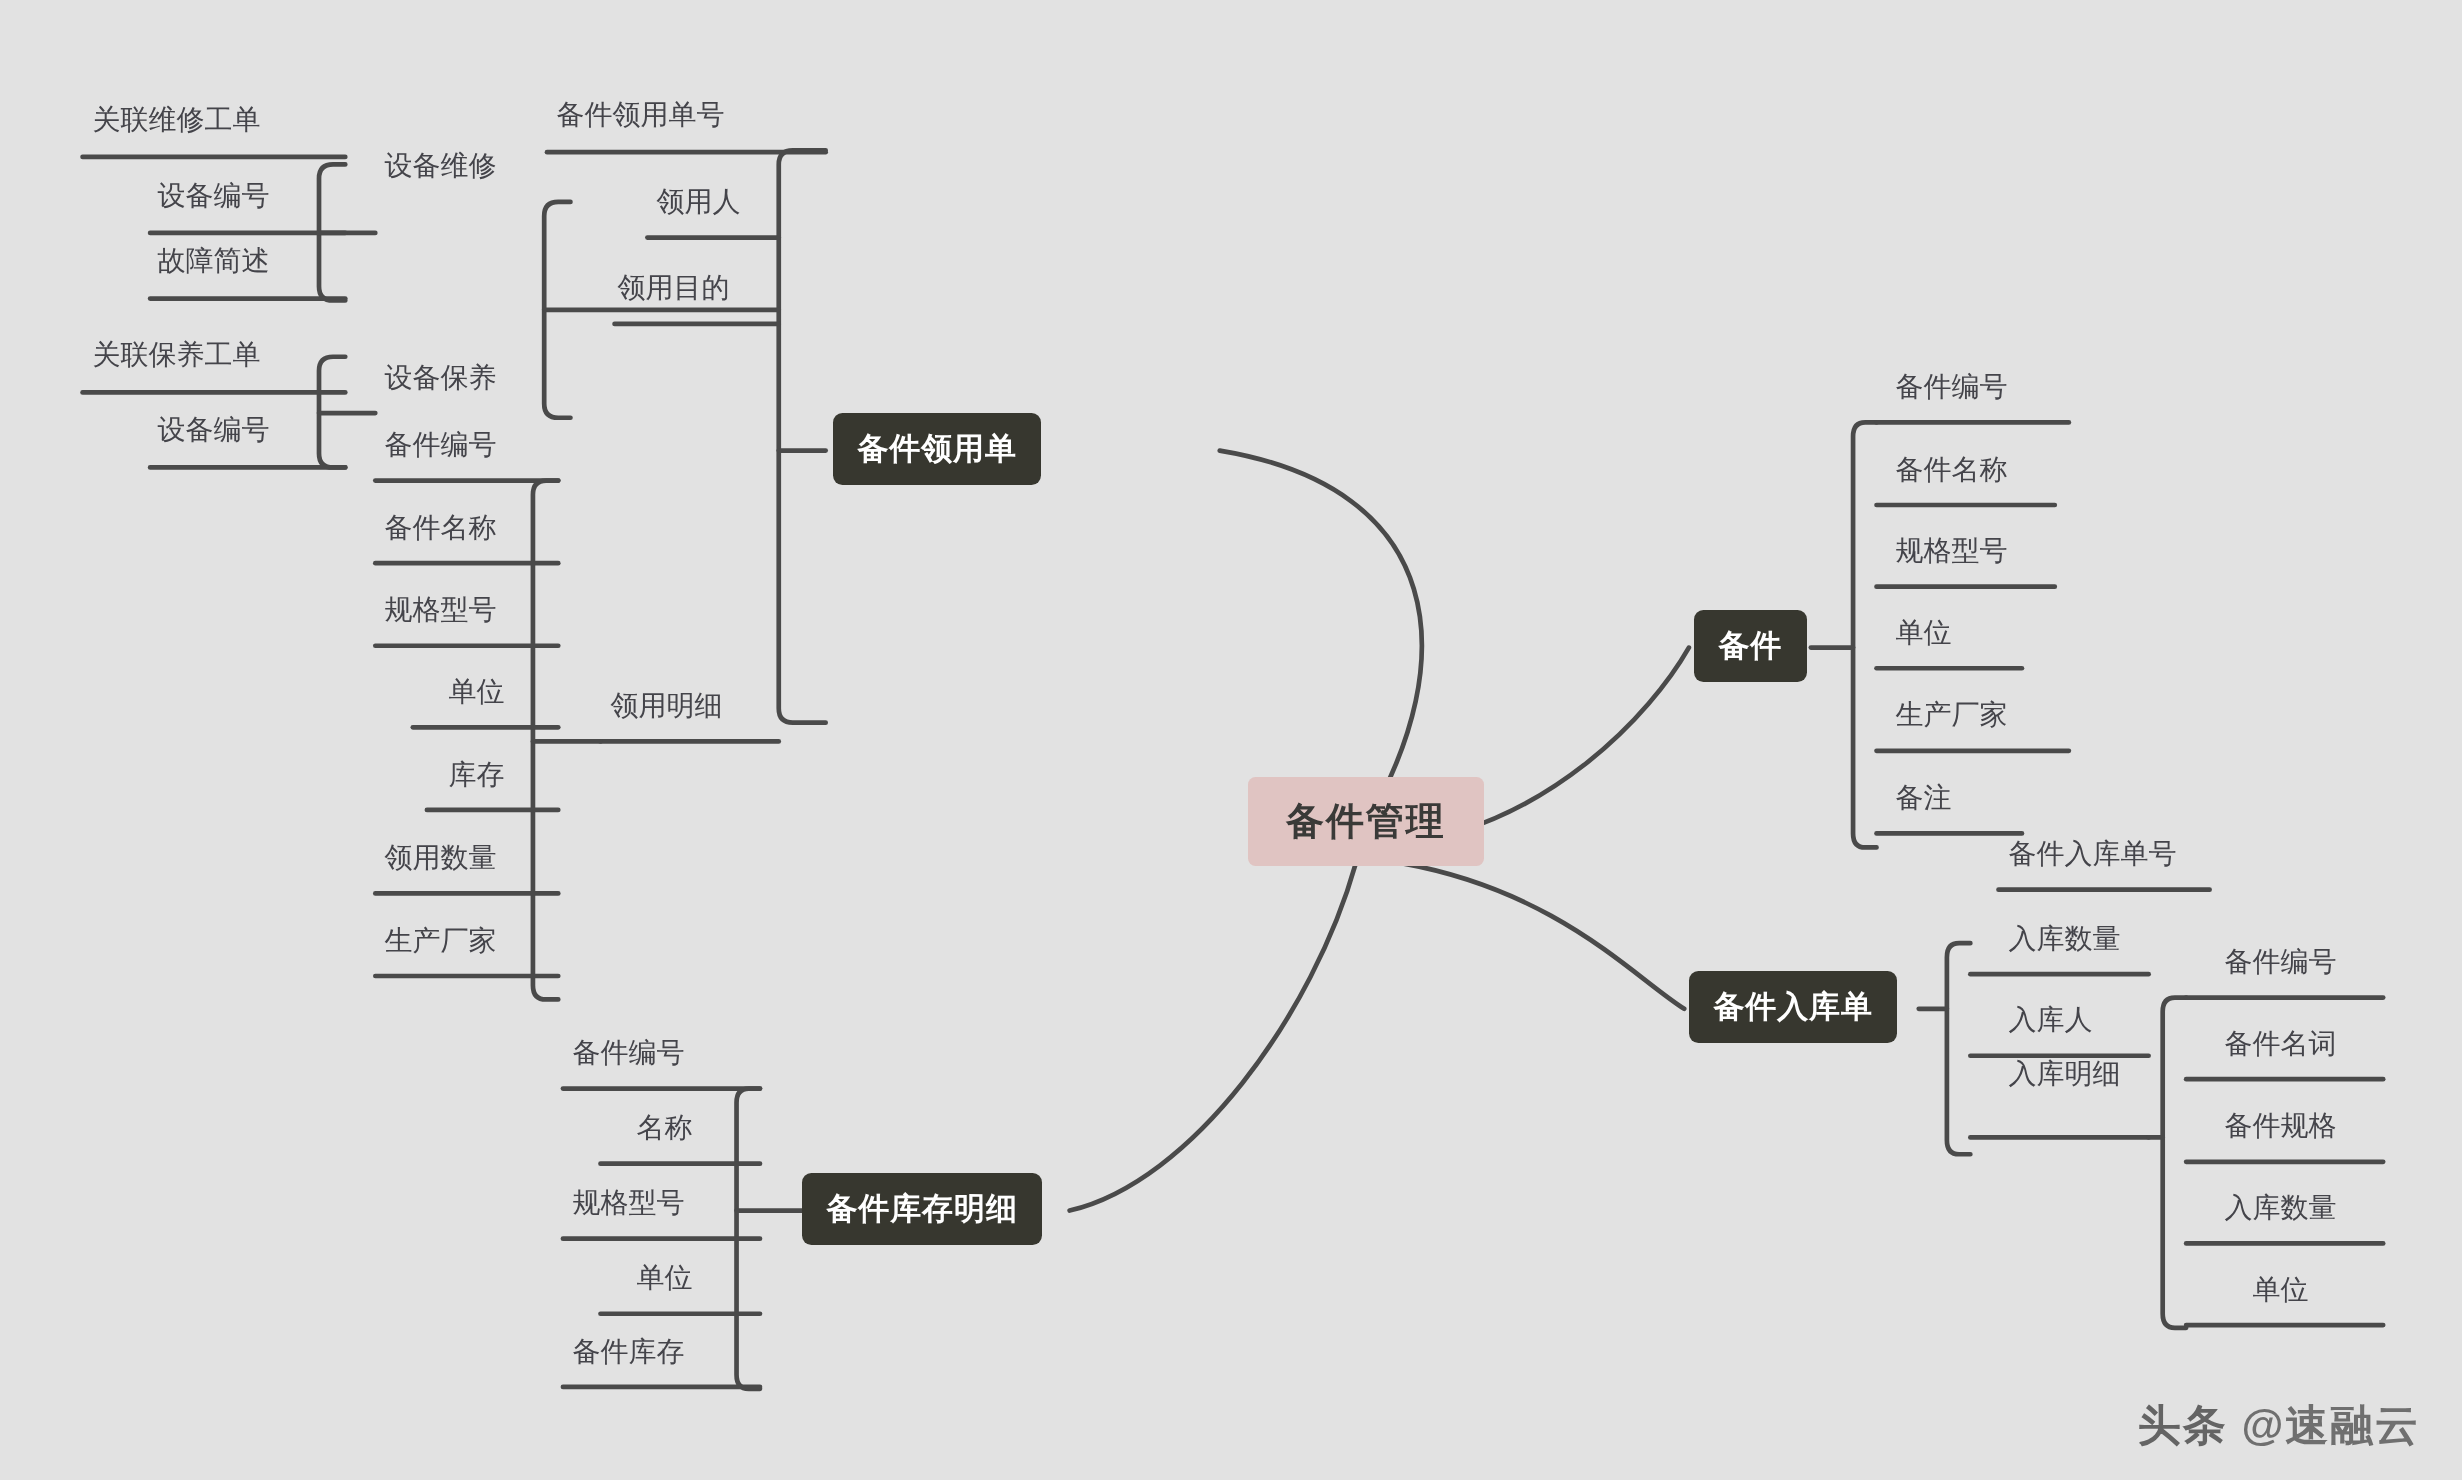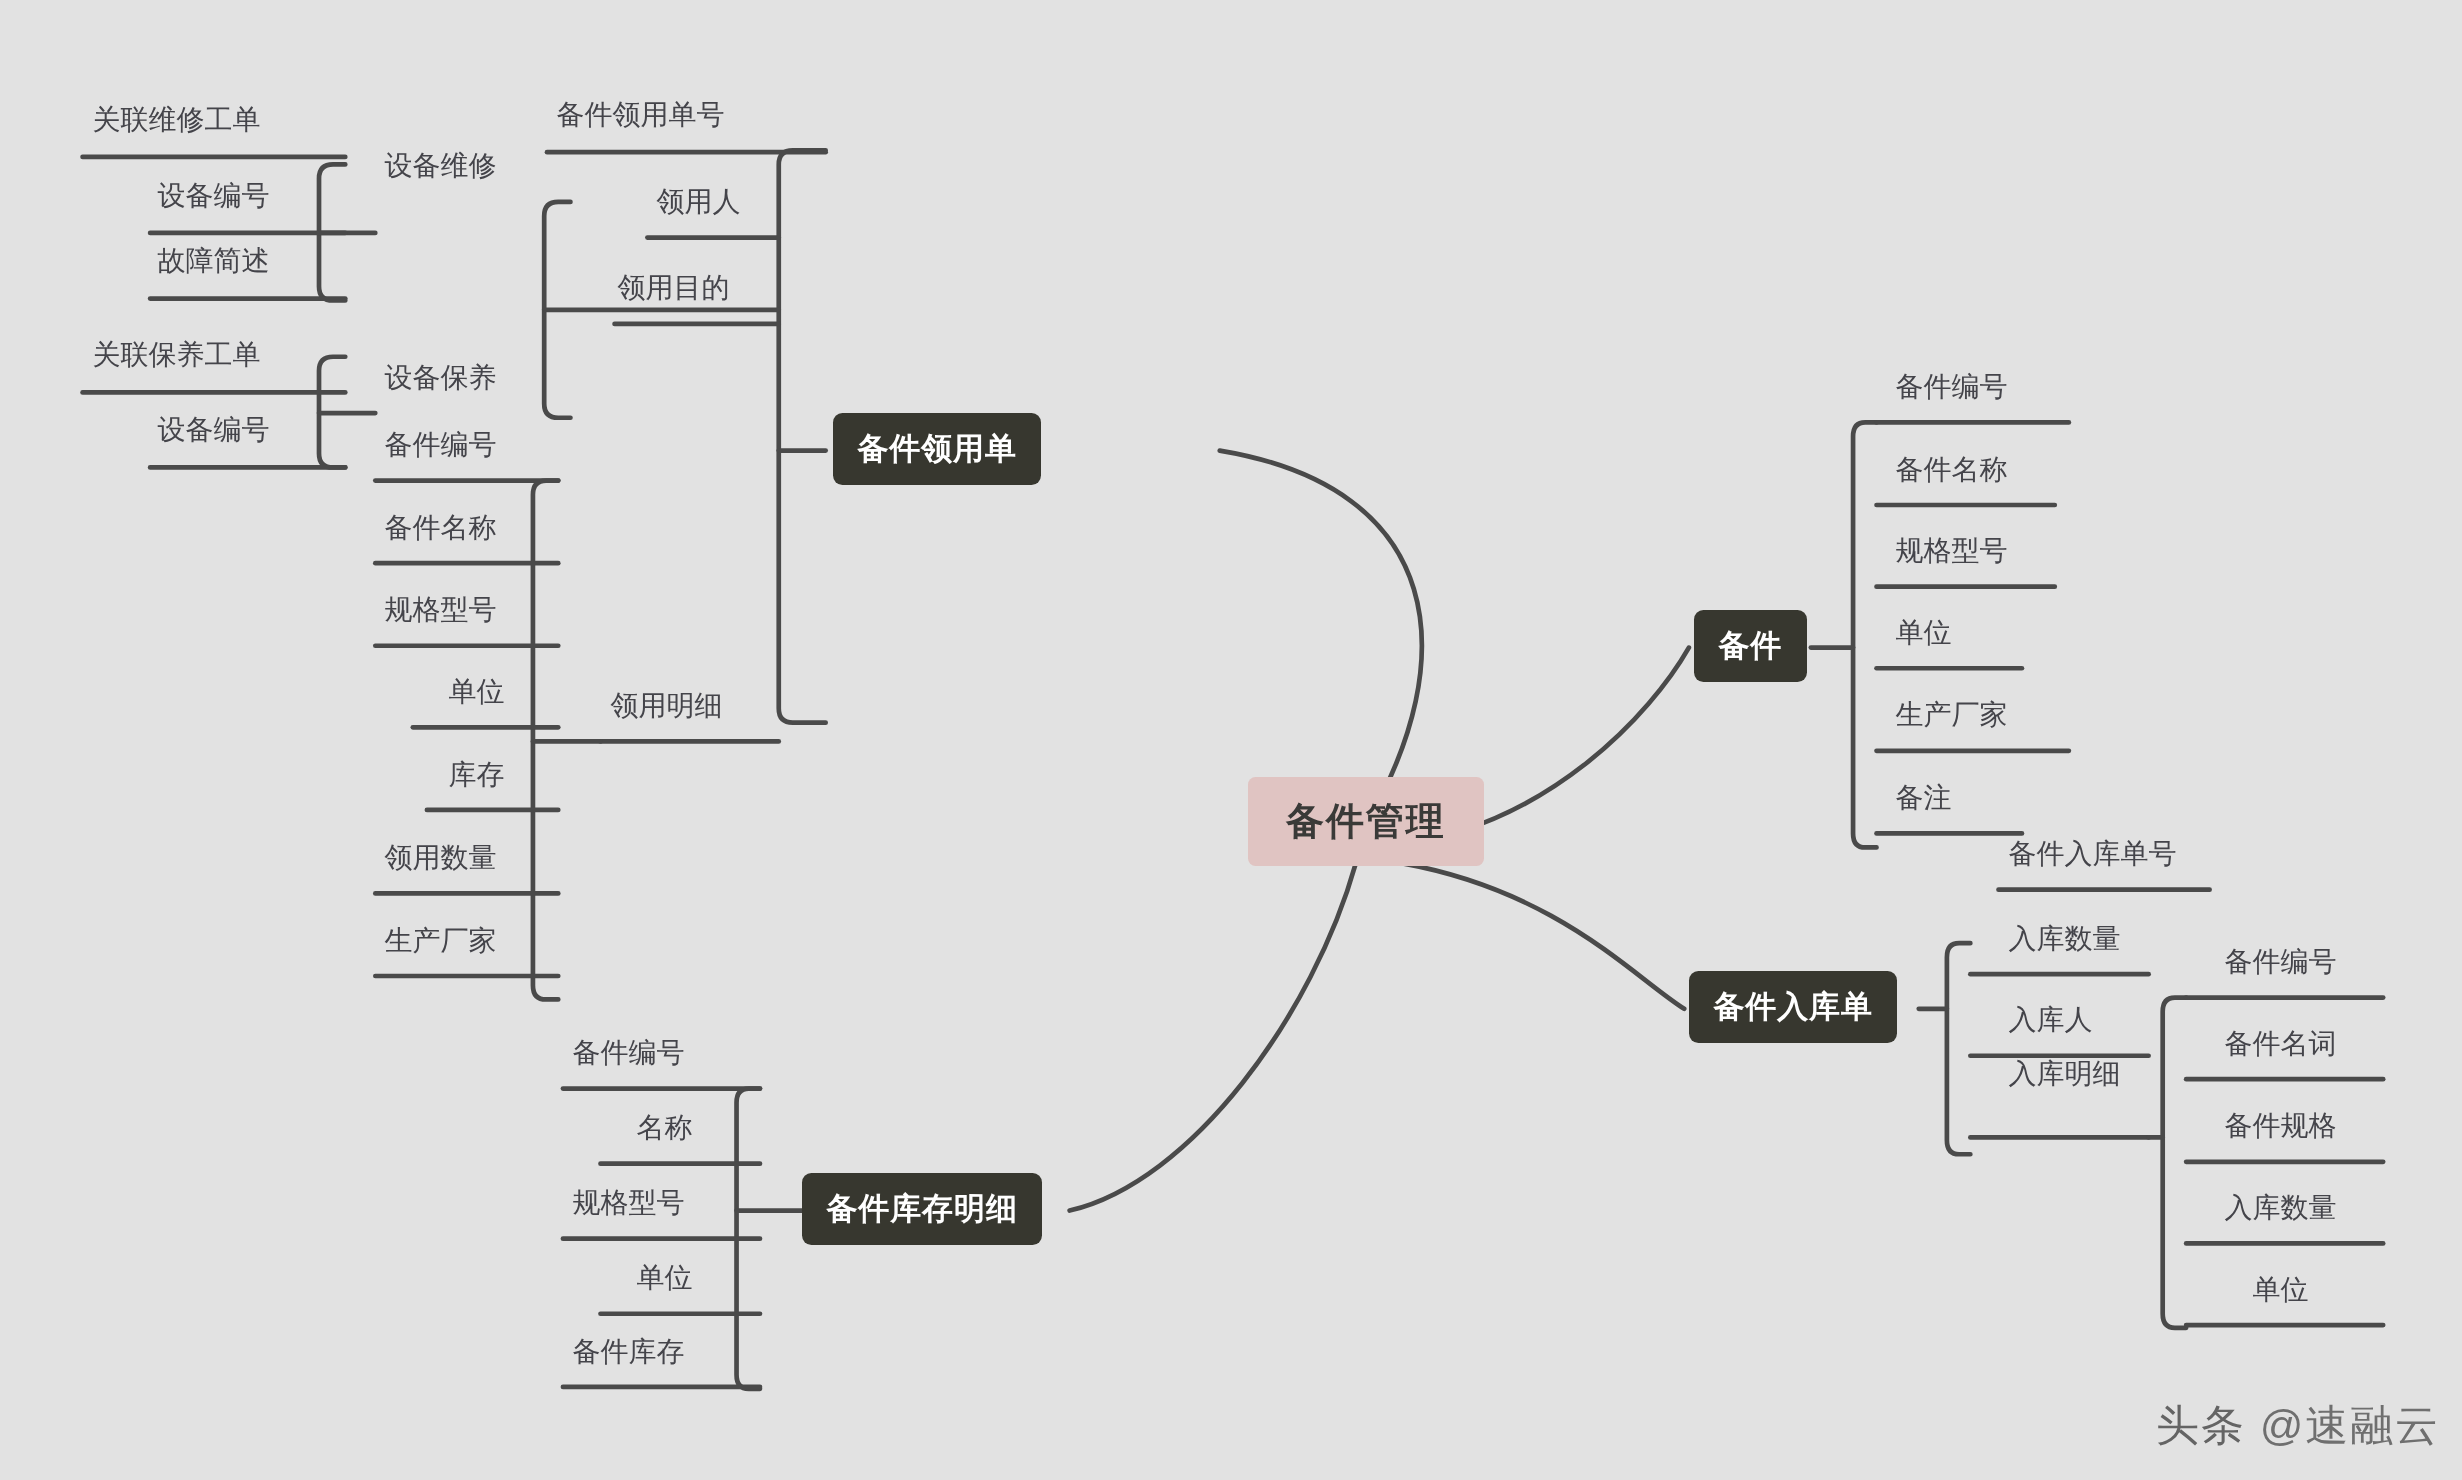--- a/index.html
+++ b/index.html
@@ -36,23 +36,23 @@
     border-radius:9.4px;
     letter-spacing:0.9px;
   }
   .plain{
     color:#44444a;
     font-size:28px;
     padding:1.9px 9.4px 9.4px 9.4px;
   }
   .watermark{
     position:absolute;
-    right:22px;bottom:26px;
+    right:42px;bottom:26px;
     font-size:43px;
-    font-weight:normal;
+    font-weight:bold;
     color:#5b5b5b;
     letter-spacing:1.9px;
     opacity:.85;
   }
   .wm-a{color:#4f4f4f;}
 </style>
 </head>
 <body>
 
 <div id="canvas">

